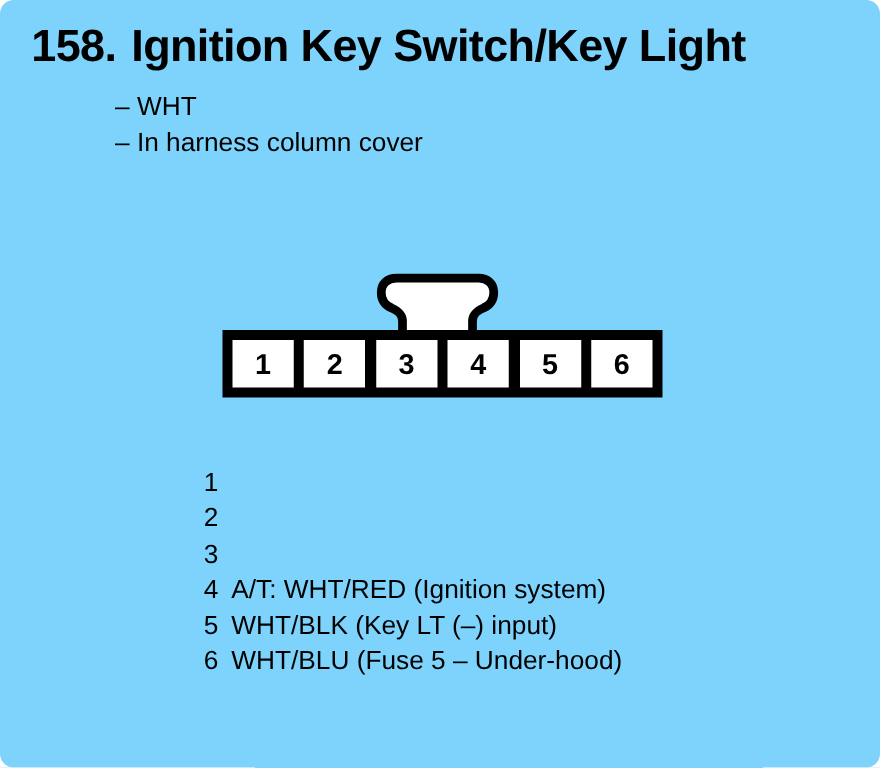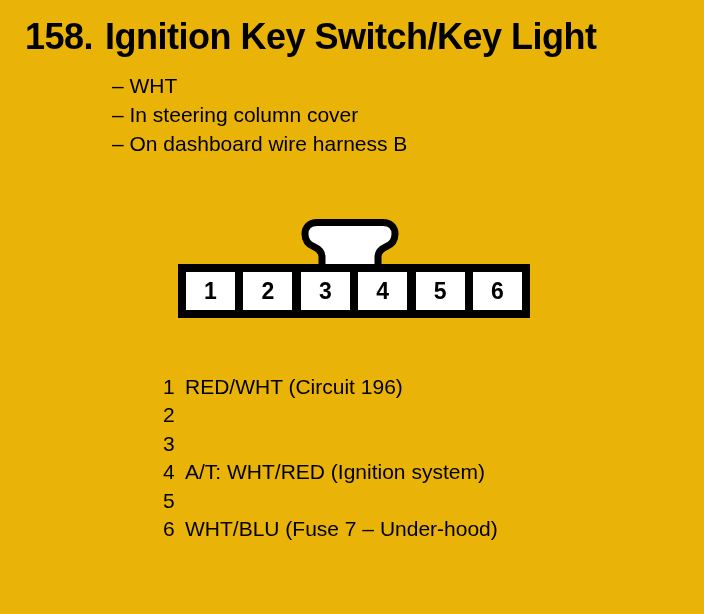--- a/index.html
+++ b/index.html
@@ -10,39 +10,40 @@
   body {
     width: 704px;
     height: 614px;
     font-family: "Liberation Sans", sans-serif;
     color: #000000;
   }
   .page {
     position: relative;
     width: 704px;
     height: 614px;
-    background: #eab308;
+    background: #7dd3fc;
     overflow: hidden;
+    border-radius: 11px;
   }
   .title-row {
     position: absolute;
     left: 25px;
     top: 16px;
     font-size: 36px;
     font-weight: bold;
     white-space: nowrap;
     letter-spacing: -0.5px;
   }
   .item-no {
     display: inline-block;
     width: 80px;
   }
   .details {
     position: absolute;
-    left: 112px;
+    left: 92px;
     top: 71px;
     font-size: 21px;
     line-height: 29px;
   }
   .latch-tab {
     position: absolute;
     left: 297px;
     top: 217px;
   }
   .connector {
@@ -90,54 +91,53 @@
 <body>
 
 <div class="page">
 
   <div class="title-row">
     <span class="item-no">158.</span><span class="title-text">Ignition Key Switch/Key Light</span>
   </div>
 
   <div class="details">
     <div class="detail">– WHT</div>
-    <div class="detail">– In steering column cover</div>
-    <div class="detail">– On dashboard wire harness B</div>
+    <div class="detail">– In harness column cover</div>
   </div>
 
   <svg class="latch-tab" width="106" height="50" viewBox="0 0 106 50">
     <path d="M 25 50 L 25 40 C 25 34 21 31.5 16.5 29.5 C 10.5 27 8 23 8 17 C 8 10 13 5.5 20 5.5 L 86 5.5 C 93 5.5 98 10 98 17 C 98 23 95.5 27 89.5 29.5 C 85 31.5 81 34 81 40 L 81 50" fill="#ffffff" stroke="#000000" stroke-width="7"></path>
   </svg>
 
   <div class="connector">
     <div class="pin-cell">1</div>
     <div class="pin-cell">2</div>
     <div class="pin-cell">3</div>
     <div class="pin-cell">4</div>
     <div class="pin-cell">5</div>
     <div class="pin-cell">6</div>
   </div>
 
   <div class="pin-list">
     <div class="pin-row">
       <span class="pin-num">1</span>
-      <span class="pin-desc">RED/WHT (Circuit 196)</span>
     </div>
     <div class="pin-row">
       <span class="pin-num">2</span>
     </div>
     <div class="pin-row">
       <span class="pin-num">3</span>
     </div>
     <div class="pin-row">
       <span class="pin-num">4</span>
       <span class="pin-desc">A/T: WHT/RED (Ignition system)</span>
     </div>
     <div class="pin-row">
       <span class="pin-num">5</span>
+      <span class="pin-desc">WHT/BLK (Key LT (–) input)</span>
     </div>
     <div class="pin-row">
       <span class="pin-num">6</span>
-      <span class="pin-desc">WHT/BLU (Fuse 7 – Under-hood)</span>
+      <span class="pin-desc">WHT/BLU (Fuse 5 – Under-hood)</span>
     </div>
   </div>
 
 </div>
 
 </body></html>

